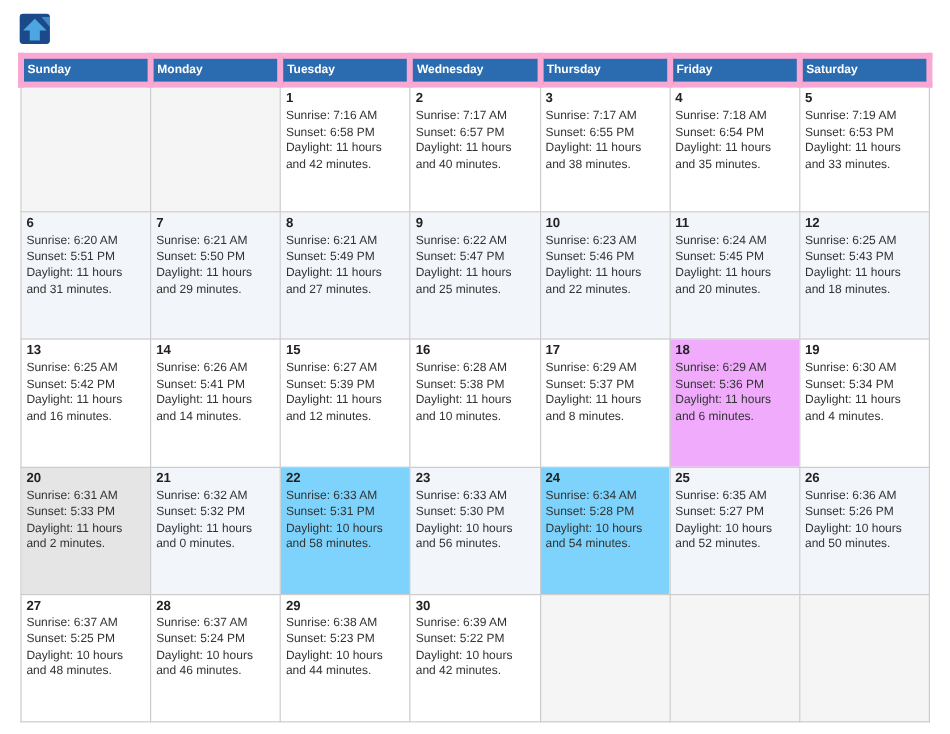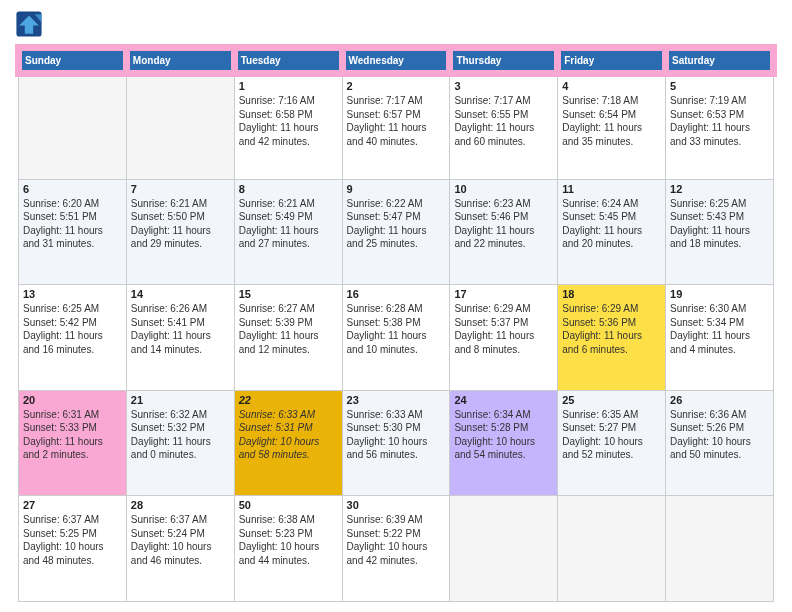--- a/index.html
+++ b/index.html
@@ -58,21 +58,21 @@
       width: 100%;
       table-layout: fixed;
       font-size: 9.5px;
     }
     .calendar th {
       background: #2b6cb0;
       color: #fff;
       padding: 4px 3px;
       text-align: left;
       font-size: 10px;
-      border: 7px solid #f9a8d4;
+      border: 5px solid #f9a8d4;
     }
     .calendar td {
       border: 1px solid #ccc;
       vertical-align: top;
       padding: 3px 4px;
       height: 85px;
       background: #fff;
     }
     .calendar tr:nth-child(odd) td {
       background: #f9f9f9;
@@ -136,21 +136,21 @@
           <td style="background: rgb(255, 255, 255);">
             <div class="day-num">1</div>
             <div class="day-info"><span>Sunrise: 7:16 AM</span><br><span>Sunset: 6:58 PM</span><br><span>Daylight: 11 hours and 42 minutes.</span></div>
           </td>
           <td style="background: rgb(255, 255, 255);">
             <div class="day-num">2</div>
             <div class="day-info"><span>Sunrise: 7:17 AM</span><br><span>Sunset: 6:57 PM</span><br><span>Daylight: 11 hours and 40 minutes.</span></div>
           </td>
           <td style="background: rgb(255, 255, 255);">
             <div class="day-num">3</div>
-            <div class="day-info"><span>Sunrise: 7:17 AM</span><br><span>Sunset: 6:55 PM</span><br><span>Daylight: 11 hours and 60 minutes.</span></div>
+            <div class="day-info"><span>Sunrise: 7:17 AM</span><br><span>Sunset: 6:55 PM</span><br><span>Daylight: 11 hours and 38 minutes.</span></div>
           </td>
           <td style="background: rgb(255, 255, 255);">
             <div class="day-num">4</div>
             <div class="day-info"><span>Sunrise: 7:18 AM</span><br><span>Sunset: 6:54 PM</span><br><span>Daylight: 11 hours and 35 minutes.</span></div>
           </td>
           <td style="background: rgb(255, 255, 255);">
             <div class="day-num">5</div>
             <div class="day-info"><span>Sunrise: 7:19 AM</span><br><span>Sunset: 6:53 PM</span><br><span>Daylight: 11 hours and 33 minutes.</span></div>
           </td>
         </tr>
@@ -198,47 +198,47 @@
             <div class="day-info"><span>Sunrise: 6:27 AM</span><br><span>Sunset: 5:39 PM</span><br><span>Daylight: 11 hours and 12 minutes.</span></div>
           </td>
           <td style="background: rgb(255, 255, 255);">
             <div class="day-num">16</div>
             <div class="day-info"><span>Sunrise: 6:28 AM</span><br><span>Sunset: 5:38 PM</span><br><span>Daylight: 11 hours and 10 minutes.</span></div>
           </td>
           <td style="background: rgb(255, 255, 255);">
             <div class="day-num">17</div>
             <div class="day-info"><span>Sunrise: 6:29 AM</span><br><span>Sunset: 5:37 PM</span><br><span>Daylight: 11 hours and 8 minutes.</span></div>
           </td>
-          <td style="background: #fde047;">
+          <td style="background: #f0abfc;">
             <div class="day-num">18</div>
             <div class="day-info"><span>Sunrise: 6:29 AM</span><br><span>Sunset: 5:36 PM</span><br><span>Daylight: 11 hours and 6 minutes.</span></div>
           </td>
           <td style="background: rgb(255, 255, 255);">
             <div class="day-num">19</div>
             <div class="day-info"><span>Sunrise: 6:30 AM</span><br><span>Sunset: 5:34 PM</span><br><span>Daylight: 11 hours and 4 minutes.</span></div>
           </td>
         </tr>
         <tr>
-          <td style="background: #f9a8d4;">
+          <td style="background: #e5e5e5;">
             <div class="day-num">20</div>
             <div class="day-info"><span>Sunrise: 6:31 AM</span><br><span>Sunset: 5:33 PM</span><br><span>Daylight: 11 hours and 2 minutes.</span></div>
           </td>
           <td style="background: rgb(242, 245, 250);">
             <div class="day-num">21</div>
             <div class="day-info"><span>Sunrise: 6:32 AM</span><br><span>Sunset: 5:32 PM</span><br><span>Daylight: 11 hours and 0 minutes.</span></div>
           </td>
-          <td style="background: #eab308; font-style: italic;">
+          <td style="background: #7dd3fc;">
             <div class="day-num">22</div>
             <div class="day-info"><span>Sunrise: 6:33 AM</span><br><span>Sunset: 5:31 PM</span><br><span>Daylight: 10 hours and 58 minutes.</span></div>
           </td>
           <td style="background: rgb(242, 245, 250);">
             <div class="day-num">23</div>
             <div class="day-info"><span>Sunrise: 6:33 AM</span><br><span>Sunset: 5:30 PM</span><br><span>Daylight: 10 hours and 56 minutes.</span></div>
           </td>
-          <td style="background: #c4b5fd; margin-left: 32px;">
+          <td style="background: #7dd3fc; margin-left: 32px;">
             <div class="day-num">24</div>
             <div class="day-info"><span>Sunrise: 6:34 AM</span><br><span>Sunset: 5:28 PM</span><br><span>Daylight: 10 hours and 54 minutes.</span></div>
           </td>
           <td style="background: rgb(242, 245, 250);">
             <div class="day-num">25</div>
             <div class="day-info"><span>Sunrise: 6:35 AM</span><br><span>Sunset: 5:27 PM</span><br><span>Daylight: 10 hours and 52 minutes.</span></div>
           </td>
           <td style="background: rgb(242, 245, 250);">
             <div class="day-num">26</div>
             <div class="day-info"><span>Sunrise: 6:36 AM</span><br><span>Sunset: 5:26 PM</span><br><span>Daylight: 10 hours and 50 minutes.</span></div>
@@ -247,21 +247,21 @@
         <tr>
           <td style="background: rgb(255, 255, 255); margin-top: 24px;">
             <div class="day-num">27</div>
             <div class="day-info"><span>Sunrise: 6:37 AM</span><br><span>Sunset: 5:25 PM</span><br><span>Daylight: 10 hours and 48 minutes.</span></div>
           </td>
           <td style="background: rgb(255, 255, 255);">
             <div class="day-num">28</div>
             <div class="day-info"><span>Sunrise: 6:37 AM</span><br><span>Sunset: 5:24 PM</span><br><span>Daylight: 10 hours and 46 minutes.</span></div>
           </td>
           <td style="background: rgb(255, 255, 255);">
-            <div class="day-num">50</div>
+            <div class="day-num">29</div>
             <div class="day-info"><span>Sunrise: 6:38 AM</span><br><span>Sunset: 5:23 PM</span><br><span>Daylight: 10 hours and 44 minutes.</span></div>
           </td>
           <td style="background: rgb(255, 255, 255);">
             <div class="day-num">30</div>
             <div class="day-info"><span>Sunrise: 6:39 AM</span><br><span>Sunset: 5:22 PM</span><br><span>Daylight: 10 hours and 42 minutes.</span></div>
           </td>
           <td class="empty-cell" style="background: rgb(236, 236, 236);"></td>
           <td class="empty-cell" style="background: rgb(236, 236, 236);"></td>
           <td class="empty-cell" style="background: rgb(236, 236, 236);"></td>
         </tr>

